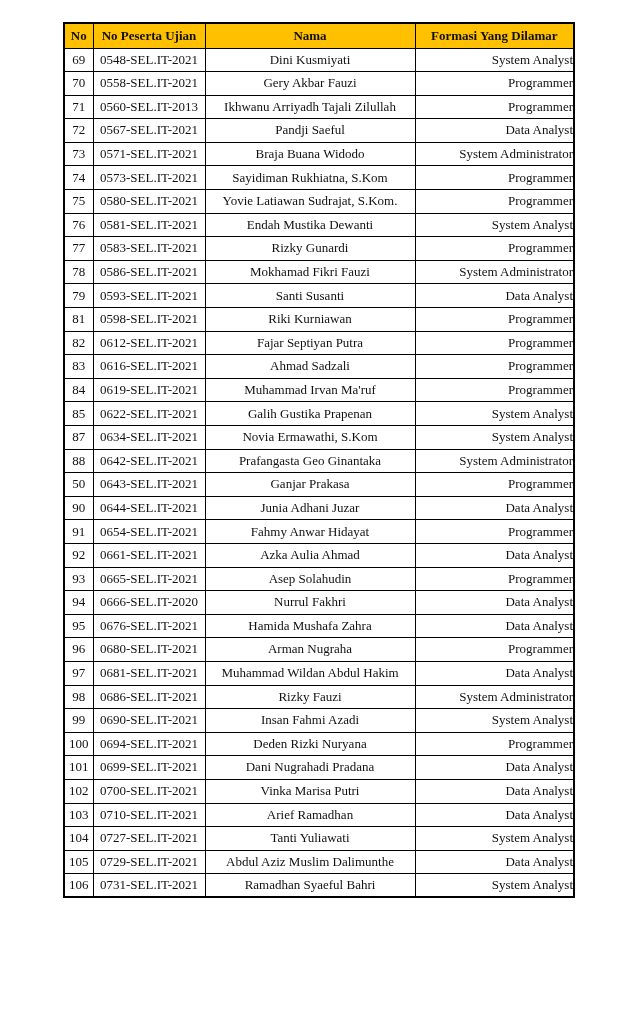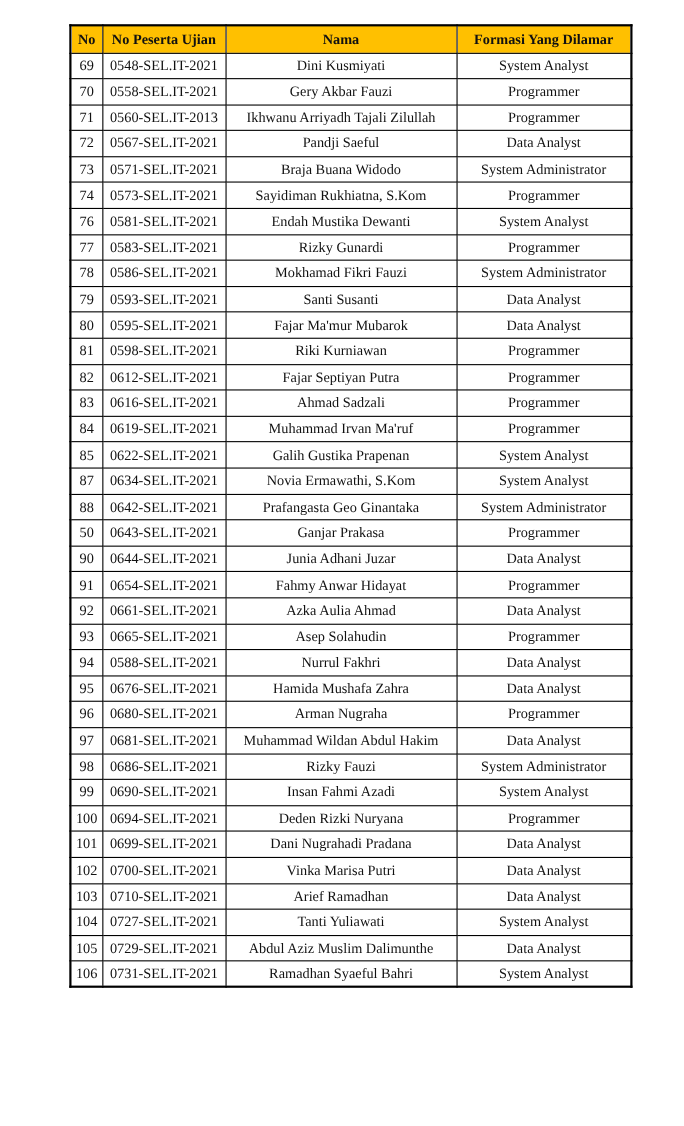--- a/index.html
+++ b/index.html
@@ -55,21 +55,21 @@
   td.col-peserta {
     text-align: center;
     vertical-align: middle;
   }
   td.col-nama {
     text-align: center;
     vertical-align: middle;
     padding-left: 3px;
   }
   td.col-formasi {
-    text-align: center;
+    text-align: right;
     vertical-align: middle;
     padding-left: 3px;
   }
 </style>
 </head>
 <body>
 
 <div class="page">
   <table class="applicant-table">
     <colgroup>
@@ -117,20 +117,26 @@
           <td class="col-nama">Braja Buana Widodo</td>
           <td class="col-formasi">System Administrator</td>
         </tr>
         <tr>
           <td class="col-no">74</td>
           <td class="col-peserta">0573-SEL.IT-2021</td>
           <td class="col-nama">Sayidiman Rukhiatna, S.Kom</td>
           <td class="col-formasi">Programmer</td>
         </tr>
         <tr>
+          <td class="col-no">75</td>
+          <td class="col-peserta">0580-SEL.IT-2021</td>
+          <td class="col-nama">Yovie Latiawan Sudrajat, S.Kom.</td>
+          <td class="col-formasi">Programmer</td>
+        </tr>
+        <tr>
           <td class="col-no">76</td>
           <td class="col-peserta">0581-SEL.IT-2021</td>
           <td class="col-nama">Endah Mustika Dewanti</td>
           <td class="col-formasi">System Analyst</td>
         </tr>
         <tr>
           <td class="col-no">77</td>
           <td class="col-peserta">0583-SEL.IT-2021</td>
           <td class="col-nama">Rizky Gunardi</td>
           <td class="col-formasi">Programmer</td>
@@ -141,26 +147,20 @@
           <td class="col-nama">Mokhamad Fikri Fauzi</td>
           <td class="col-formasi">System Administrator</td>
         </tr>
         <tr>
           <td class="col-no">79</td>
           <td class="col-peserta">0593-SEL.IT-2021</td>
           <td class="col-nama">Santi Susanti</td>
           <td class="col-formasi">Data Analyst</td>
         </tr>
         <tr>
-          <td class="col-no">80</td>
-          <td class="col-peserta">0595-SEL.IT-2021</td>
-          <td class="col-nama">Fajar Ma'mur Mubarok</td>
-          <td class="col-formasi">Data Analyst</td>
-        </tr>
-        <tr>
           <td class="col-no">81</td>
           <td class="col-peserta">0598-SEL.IT-2021</td>
           <td class="col-nama">Riki Kurniawan</td>
           <td class="col-formasi">Programmer</td>
         </tr>
         <tr>
           <td class="col-no">82</td>
           <td class="col-peserta">0612-SEL.IT-2021</td>
           <td class="col-nama">Fajar Septiyan Putra</td>
           <td class="col-formasi">Programmer</td>
@@ -220,21 +220,21 @@
           <td class="col-formasi">Data Analyst</td>
         </tr>
         <tr>
           <td class="col-no">93</td>
           <td class="col-peserta">0665-SEL.IT-2021</td>
           <td class="col-nama">Asep Solahudin</td>
           <td class="col-formasi">Programmer</td>
         </tr>
         <tr>
           <td class="col-no">94</td>
-          <td class="col-peserta">0588-SEL.IT-2021</td>
+          <td class="col-peserta">0666-SEL.IT-2020</td>
           <td class="col-nama">Nurrul Fakhri</td>
           <td class="col-formasi">Data Analyst</td>
         </tr>
         <tr>
           <td class="col-no">95</td>
           <td class="col-peserta">0676-SEL.IT-2021</td>
           <td class="col-nama">Hamida Mushafa Zahra</td>
           <td class="col-formasi">Data Analyst</td>
         </tr>
         <tr>

